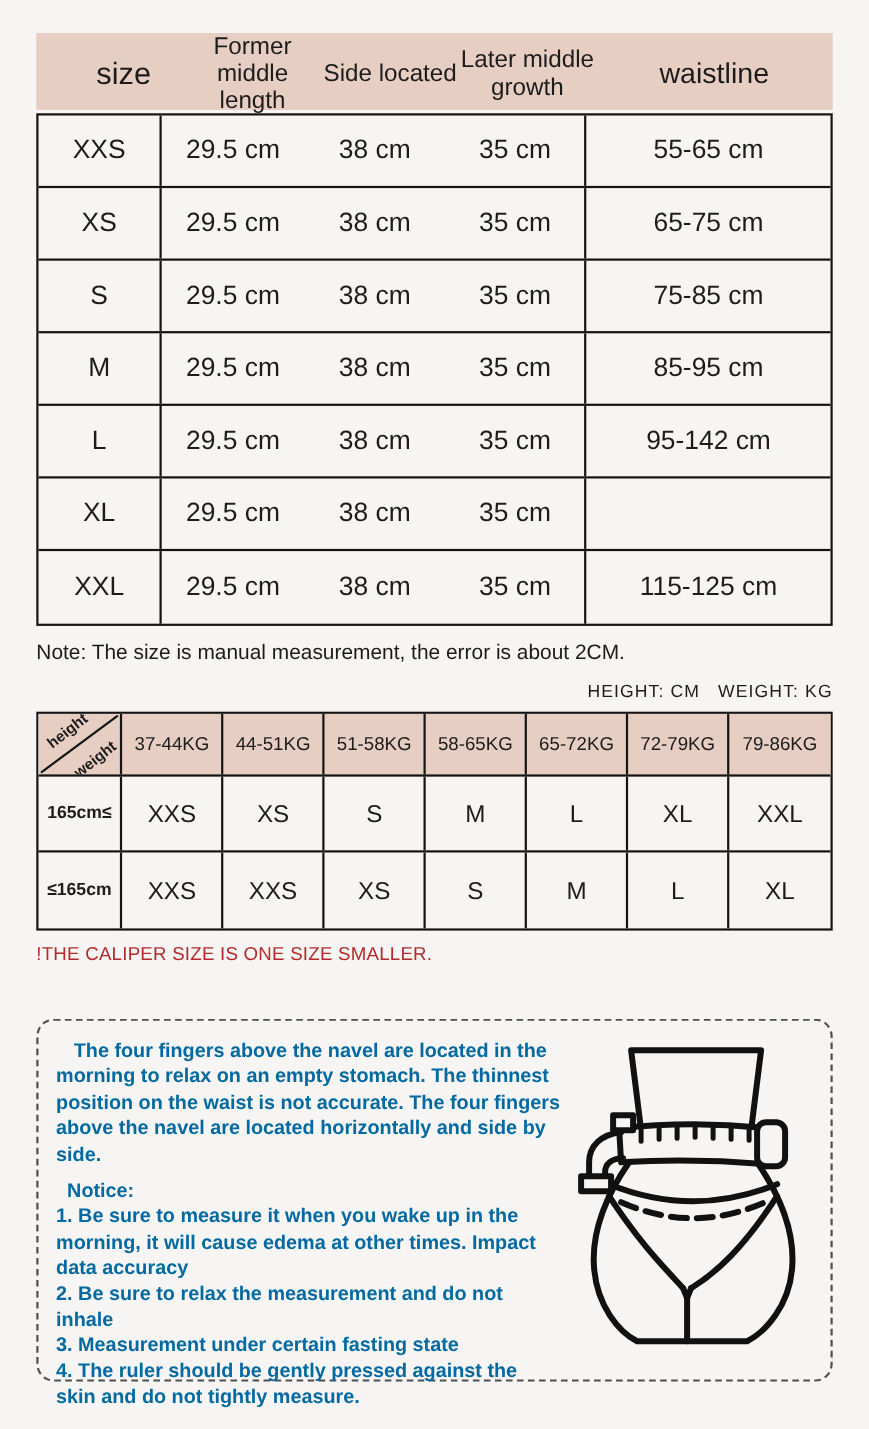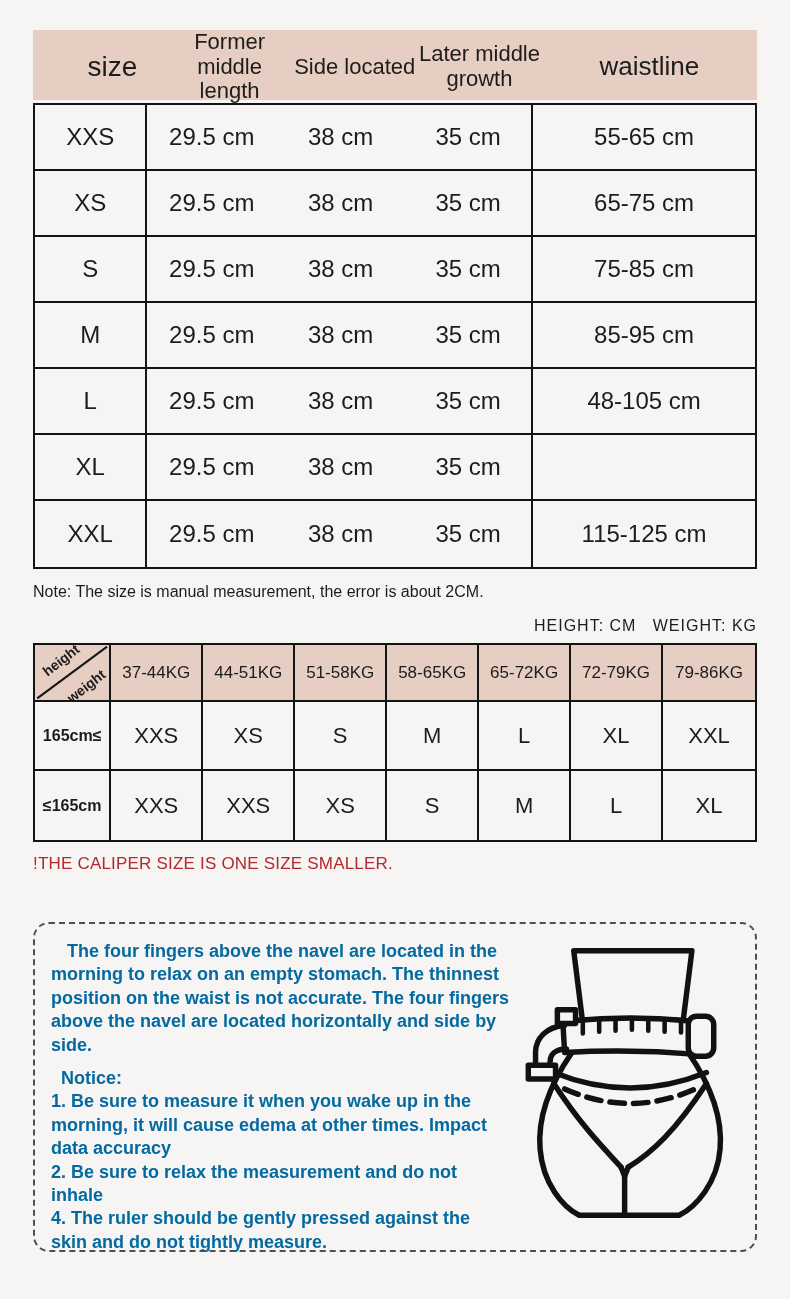--- a/index.html
+++ b/index.html
@@ -33,21 +33,21 @@
     display:grid;
     grid-template-columns:15.6% 17.9% 17.9% 17.8% 30.8%;
     height:66px;
   }
   .t1-row:not(:last-child){border-bottom:2px solid var(--border);}
   .c{display:flex; align-items:center; justify-content:center; font-size:24px;}
   .cs{border-right:2px solid var(--border);}
   .cm3{border-right:2px solid var(--border);}
 
   
-  .note{margin-top:14px; font-size:16px; font-weight:500;}
+  .note{margin-top:14px; font-size:19px; font-weight:500;}
   .units{margin-top:16px; text-align:right; font-size:16px; font-weight:500; letter-spacing:1px; white-space:pre;}
 
   
   .t2{border:2px solid var(--border); margin-top:8px;}
   .t2-row{display:grid; grid-template-columns:10.6% repeat(7,1fr);}
   .t2-row:not(:last-child){border-bottom:2px solid var(--border);}
   .t2c{display:flex; align-items:center; justify-content:center; border-right:2px solid var(--border);}
   .t2c:last-child{border-right:none;}
   .t2-hrow{background:var(--header-bg); height:57px;}
   .t2-hrow .t2c{font-size:17px; font-weight:500;}
@@ -120,21 +120,21 @@
         <div class="c cm1">29.5 cm</div>
         <div class="c cm2">38 cm</div>
         <div class="c cm3">35 cm</div>
         <div class="c cw">85-95 cm</div>
       </div>
       <div class="t1-row">
         <div class="c cs">L</div>
         <div class="c cm1">29.5 cm</div>
         <div class="c cm2">38 cm</div>
         <div class="c cm3">35 cm</div>
-        <div class="c cw">48-105 cm</div>
+        <div class="c cw">95-142 cm</div>
       </div>
       <div class="t1-row">
         <div class="c cs">XL</div>
         <div class="c cm1">29.5 cm</div>
         <div class="c cm2">38 cm</div>
         <div class="c cm3">35 cm</div>
       </div>
       <div class="t1-row">
         <div class="c cs">XXL</div>
         <div class="c cm1">29.5 cm</div>
@@ -188,20 +188,21 @@
   </div>
 
   <p class="caliper">!THE CALIPER SIZE IS ONE SIZE SMALLER.</p>
 
   <div class="mbox">
     <div class="mtext">
       <p class="p1">The four fingers above the navel are located in the morning to relax on an empty stomach. The thinnest position on the waist is not accurate. The four fingers above the navel are located horizontally and side by side.</p>
       <p class="notice-title">Notice:</p>
       <p class="mline">1. Be sure to measure it when you wake up in the morning, it will cause edema at other times. Impact data accuracy</p>
       <p class="mline">2. Be sure to relax the measurement and do not inhale</p>
+      <p class="mline">3. Measurement under certain fasting state</p>
       <p class="mline">4. The ruler should be gently pressed against the skin and do not tightly measure.</p>
     </div>
     <div class="fig">
       <svg viewBox="0 0 250 330">
         <g fill="none" stroke="#111" stroke-width="6" stroke-linecap="round" stroke-linejoin="round">
 
           <path d="M62,14 L192,14 L182,94 L72,94 Z"></path>
 
           <path d="M60,126 C38,158 22,196 25,232 C28,270 50,296 68,305 L178,305 C196,296 220,270 223,232 C226,196 210,158 188,126"></path>
 

